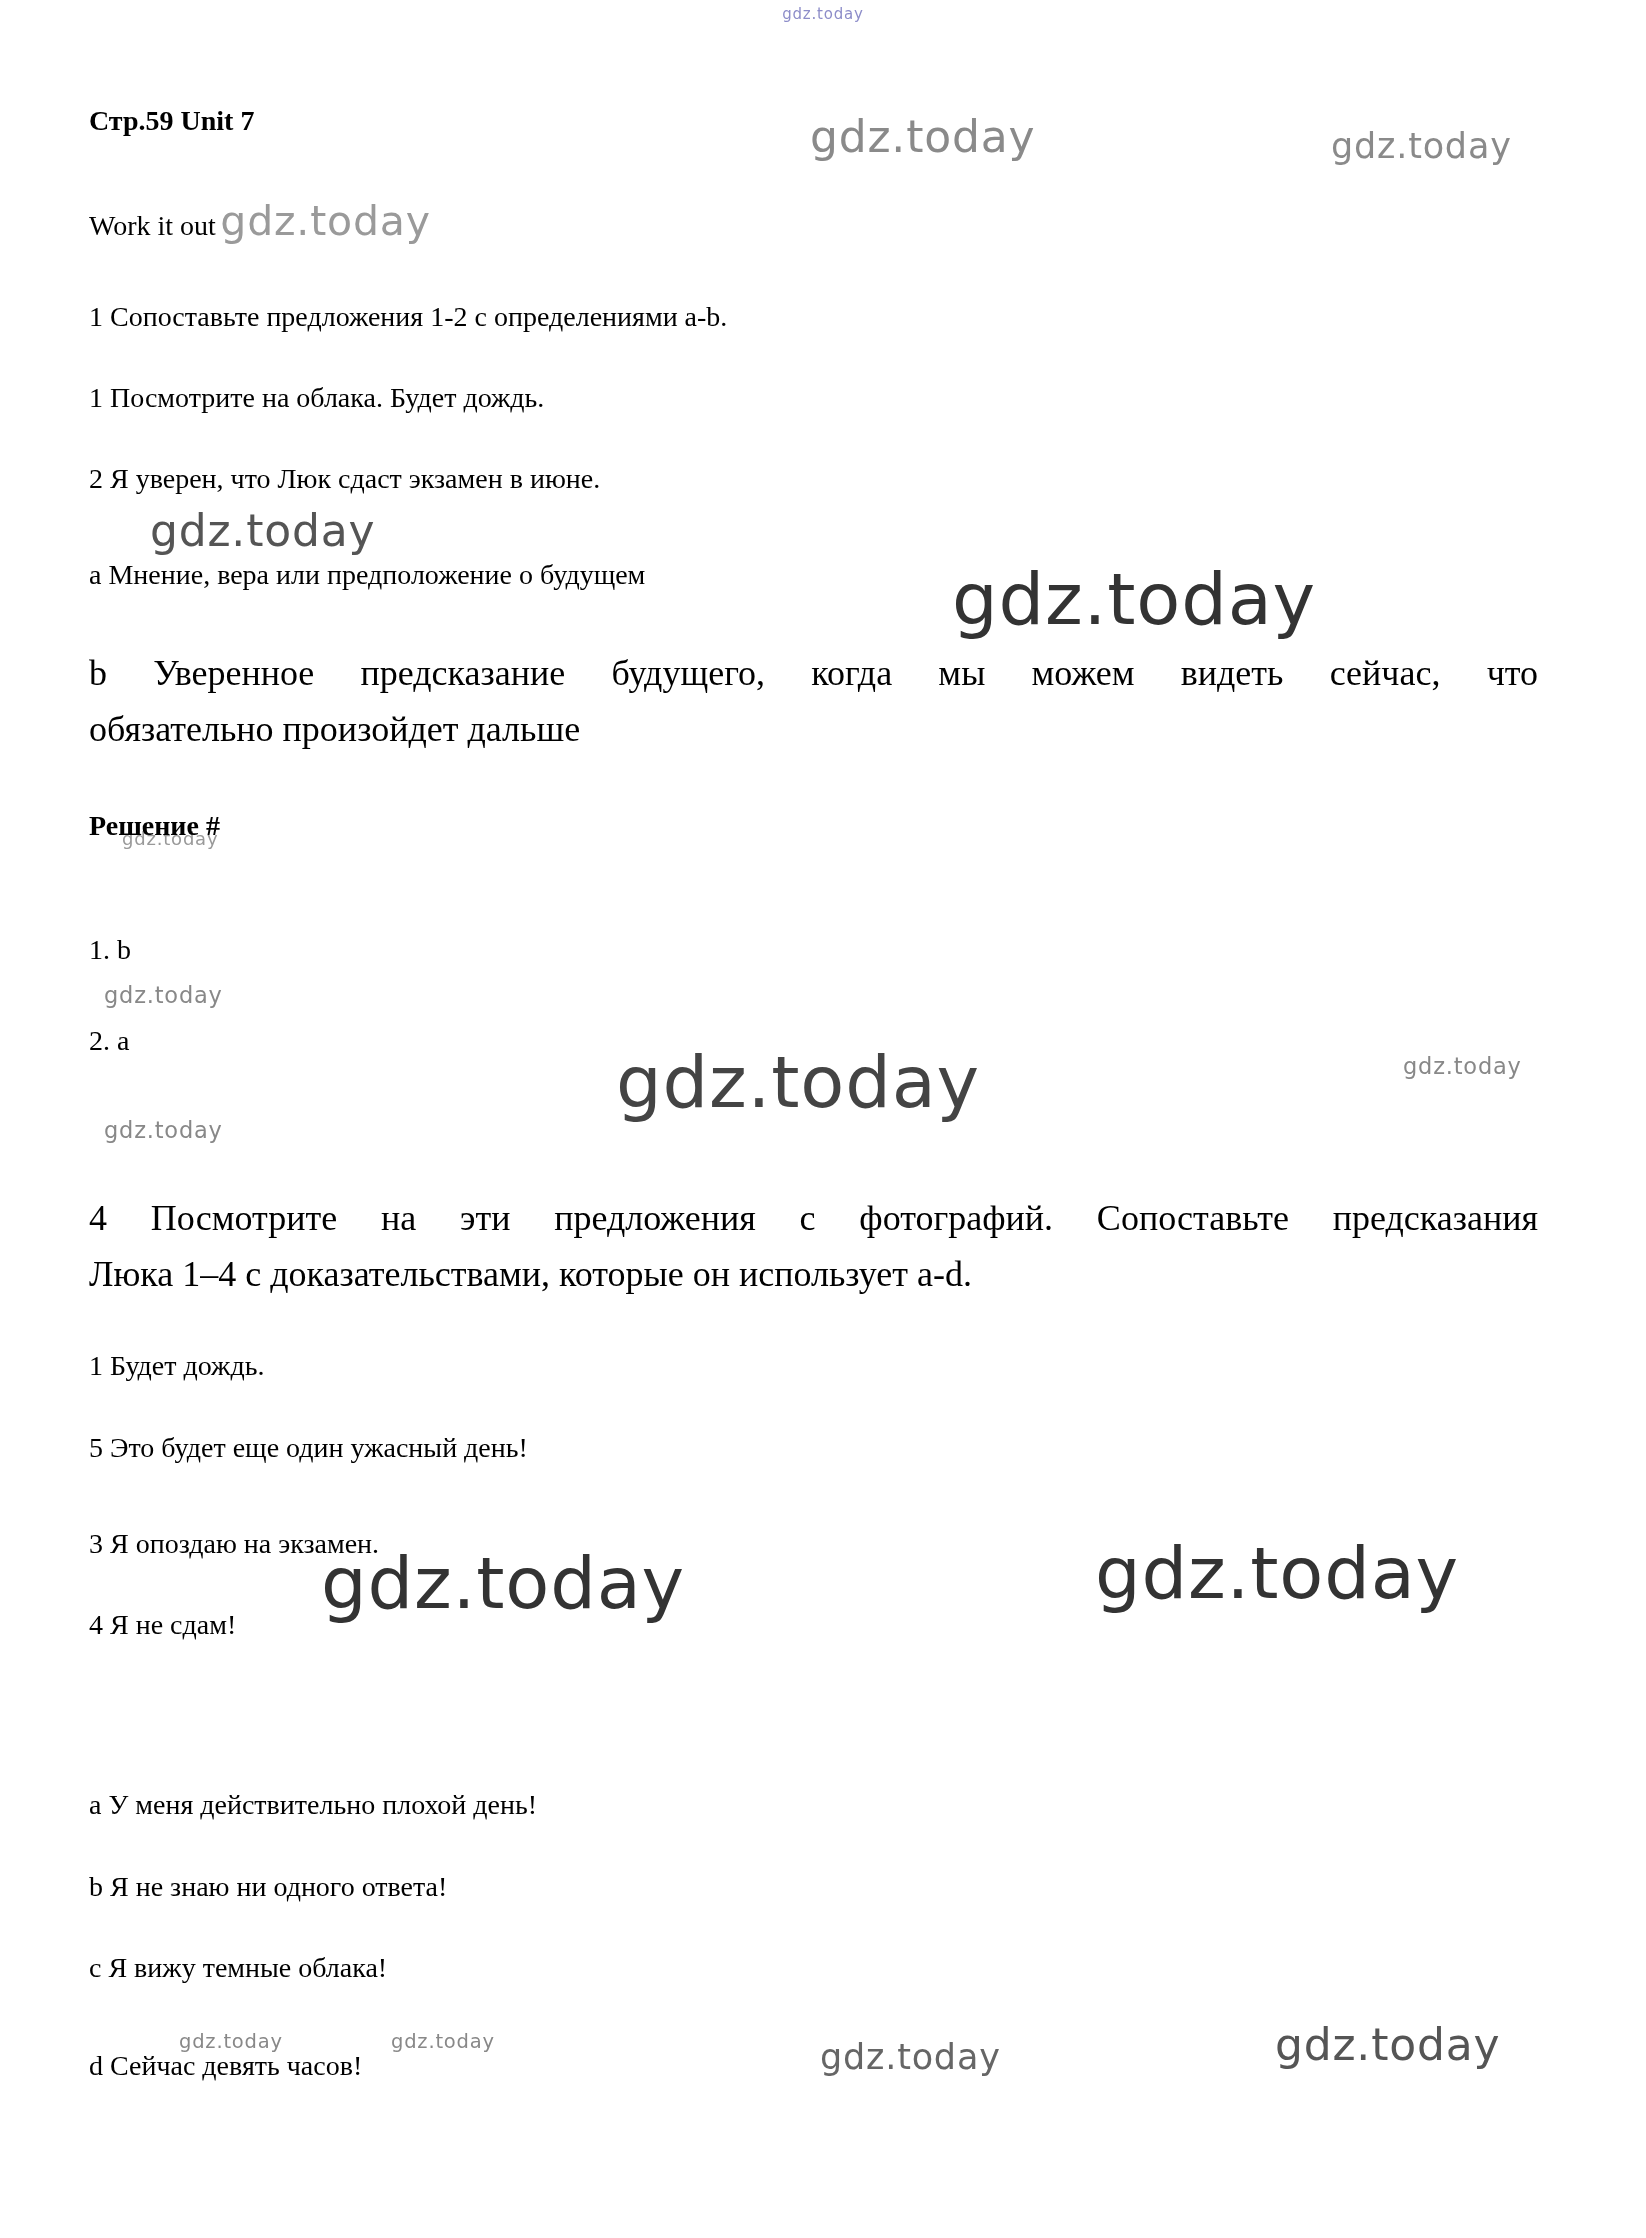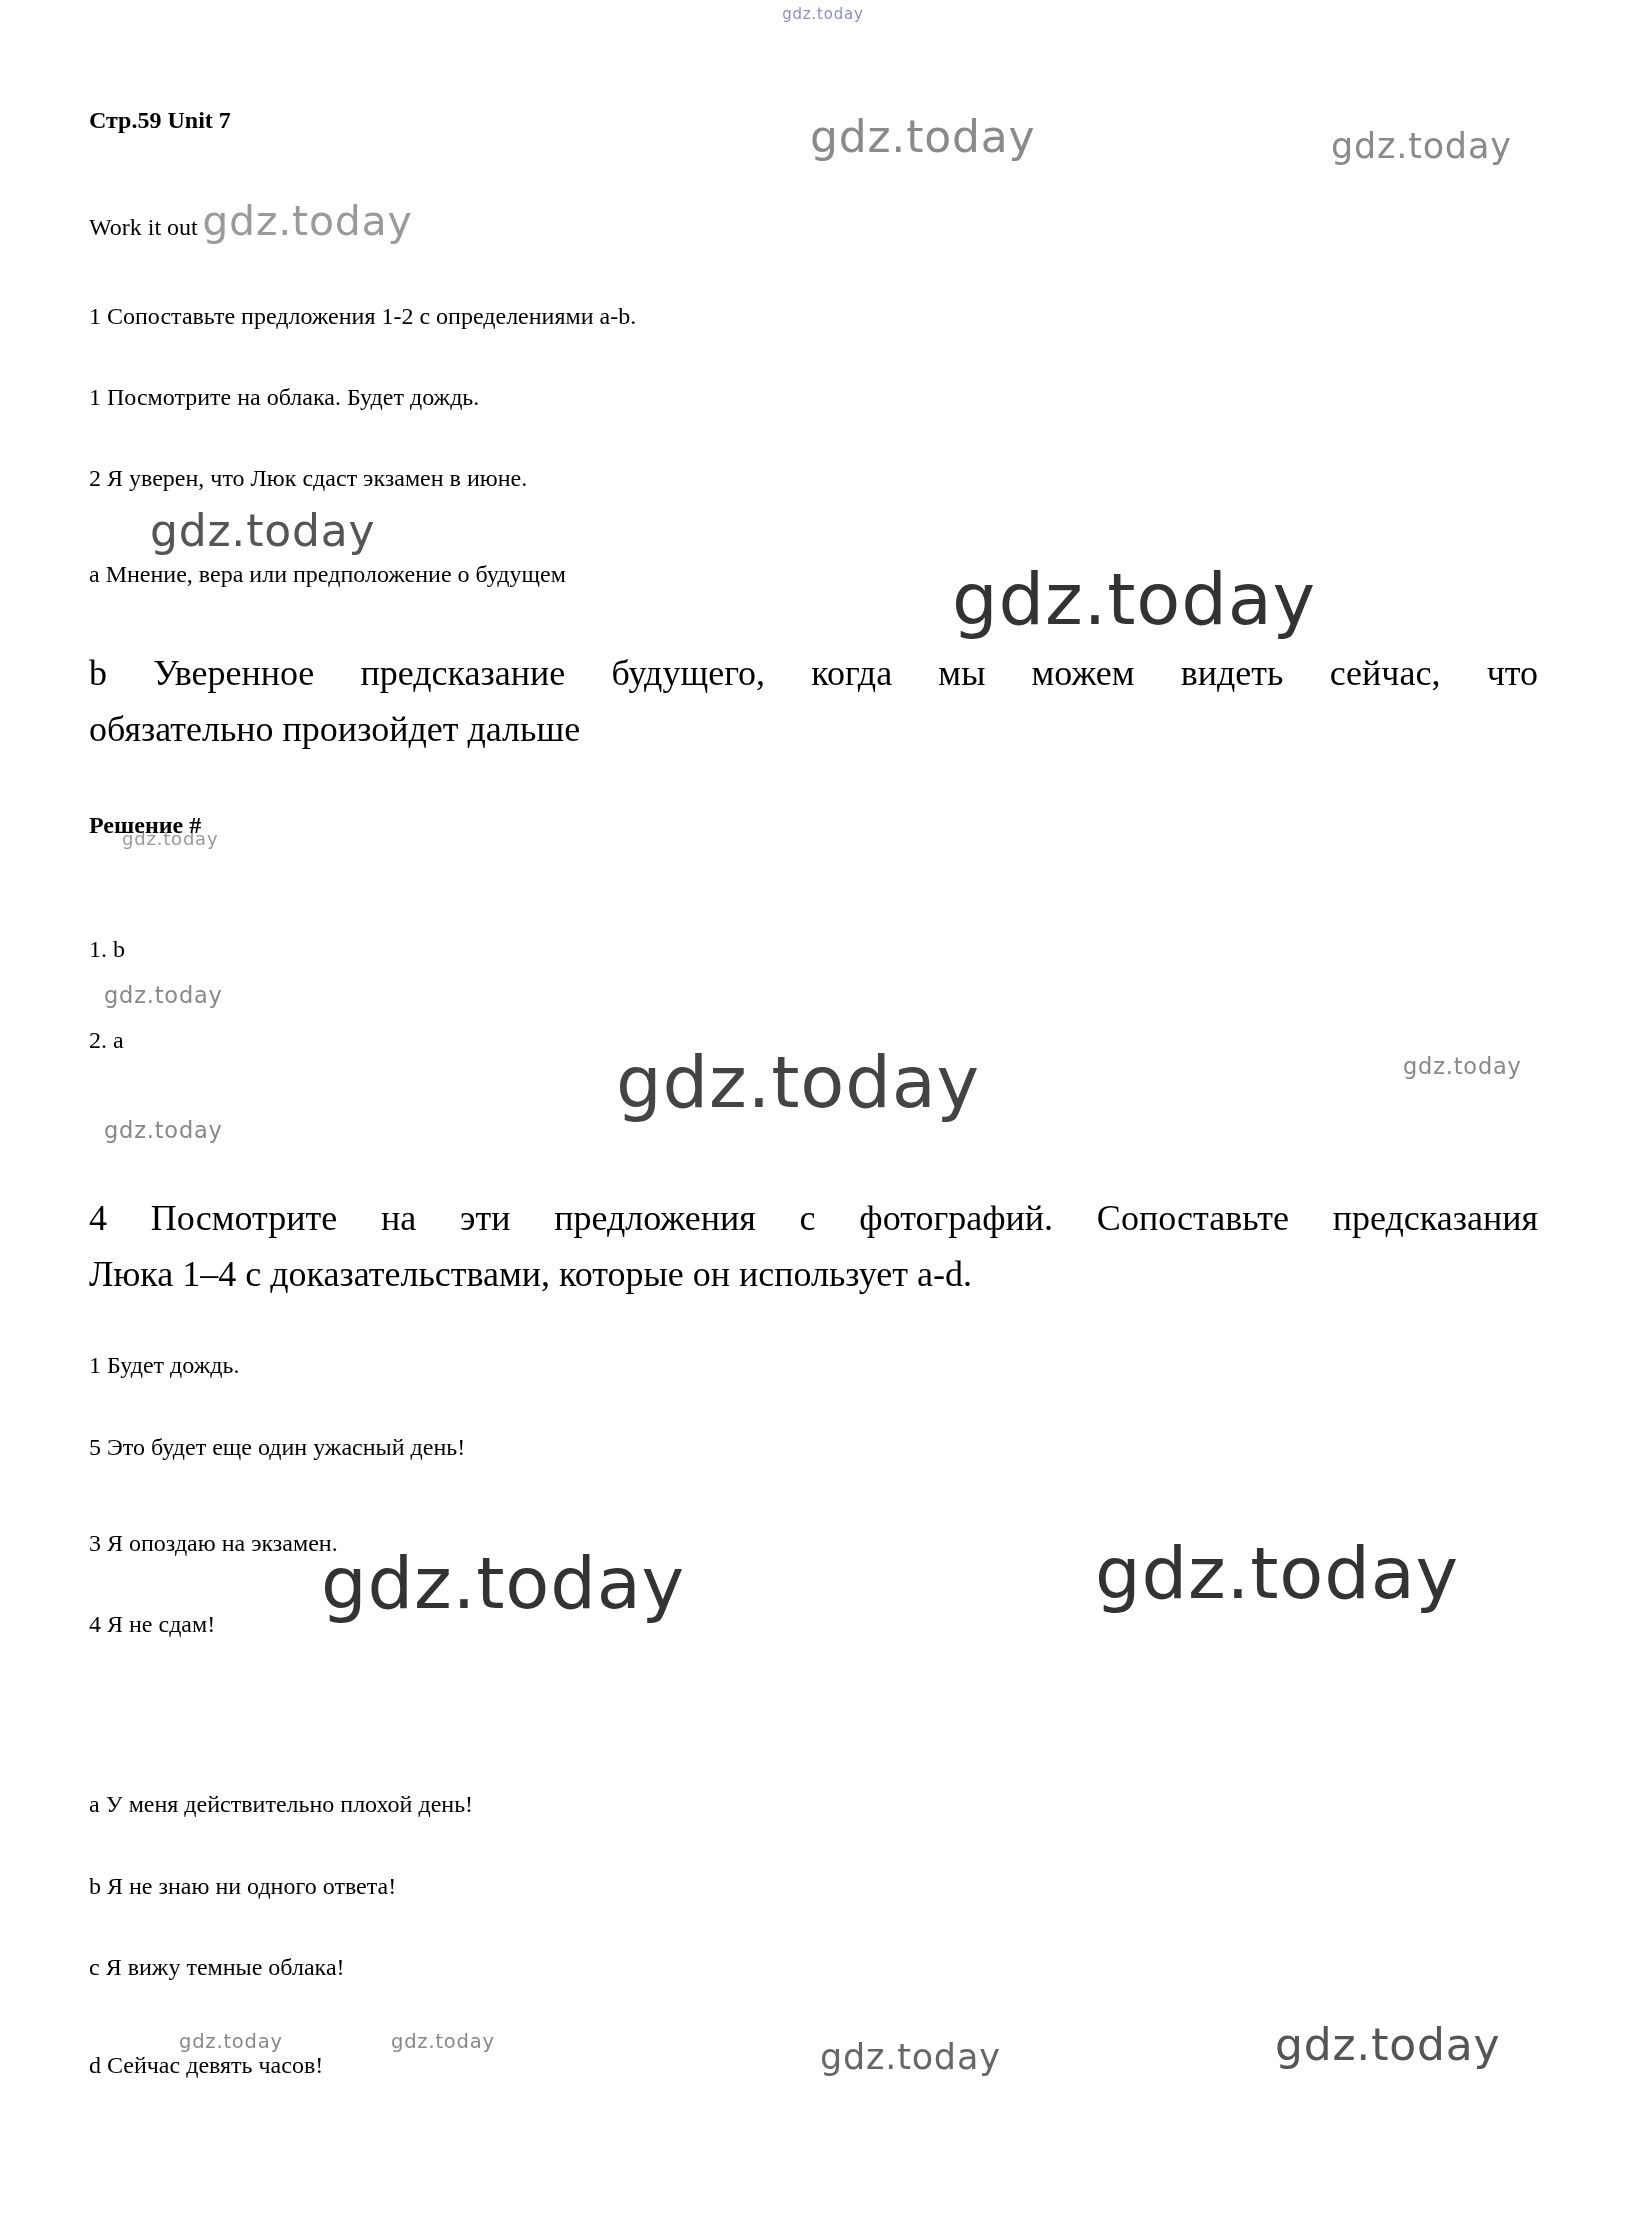--- a/index.html
+++ b/index.html
@@ -11,21 +11,21 @@
     position: relative;
     width: 1646px;
     height: 2239px;
     background: #ffffff;
     overflow: hidden;
     font-family: "Liberation Serif", serif;
     color: #000000;
   }
   .txt {
     position: absolute;
-    font-size: 24px;
+    font-size: 28px;
     line-height: 45px;
     white-space: nowrap;
   }
   .bold { font-weight: bold; }
   .para {
     position: absolute;
     white-space: normal;
     font-size: 36px;
   }
   .para .line {

